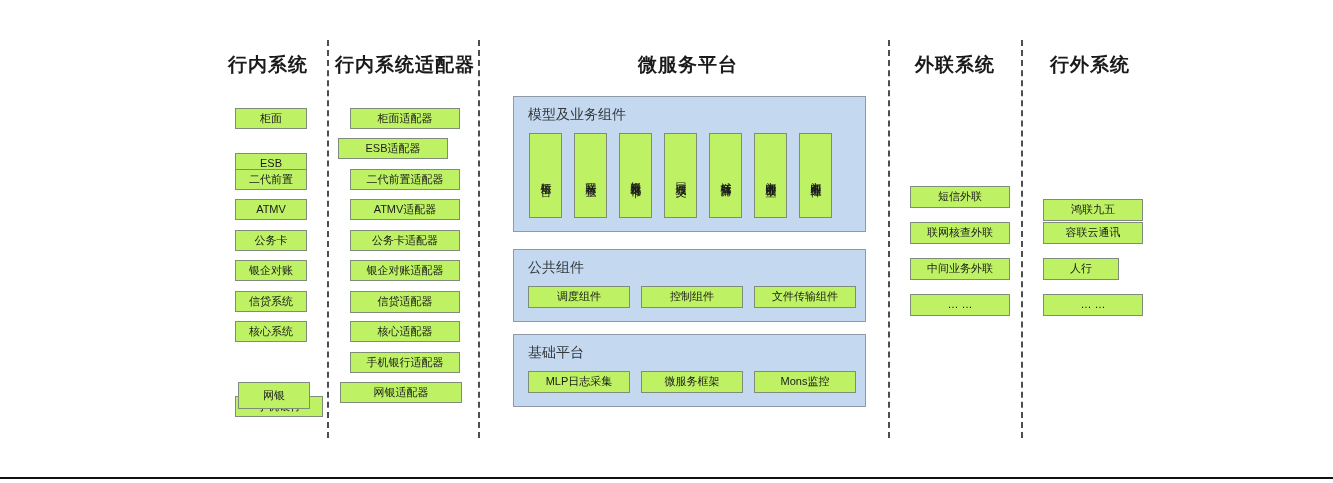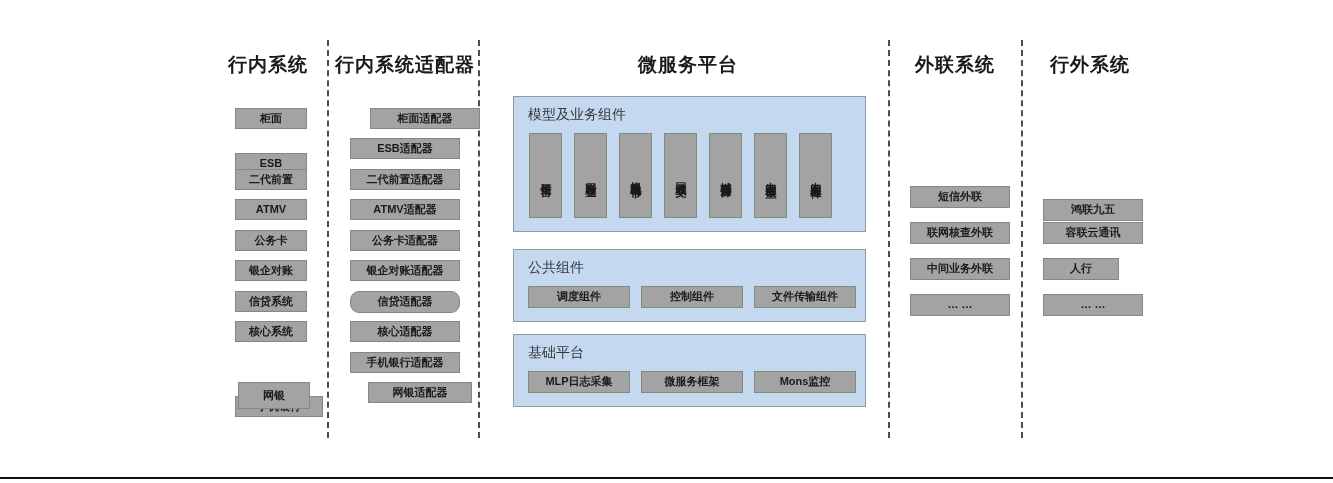--- a/index.html
+++ b/index.html
@@ -26,29 +26,28 @@
     font-size:19px;
     font-weight:bold;
     color:#1a1a1a;
     letter-spacing:1px;
     white-space:nowrap;
   }
 
   
   .node{
     position:absolute;
-    background:#a3a3a3;
+    background:#bef264;
     border:1.5px solid #808c7a;
     box-sizing:border-box;
     display:flex;align-items:center;justify-content:center;
     font-size:11px;
     color:#1a1a1a;
     text-align:center;
     line-height:1.2;
-    font-weight:bold;
   }
   .node.vert{
     writing-mode:vertical-rl;
     text-orientation:upright;
     letter-spacing:1px;
     font-size:11px;
   }
 
   
   .panel{
@@ -89,30 +88,30 @@
   <div class="node" style="left:235px;top:199px;width:72px;height:21px;">ATMV</div>
   <div class="node" style="left:235px;top:230px;width:72px;height:21px;">公务卡</div>
   <div class="node" style="left:235px;top:260px;width:72px;height:21px;">银企对账</div>
   <div class="node" style="left:235px;top:291px;width:72px;height:21px;">信贷系统</div>
   <div class="node" style="left:235px;top:321px;width:72px;height:21px;">核心系统</div>
   <div class="node" style="left:235px;top:352px;width:88px;height:21px;margin-top:44px;">手机银行</div>
   <div class="node" style="left:238px;top:382px;width:72px;height:27px;">网银</div>
 
   <div class="col-title" style="left:330px;top:52px;width:150px;">行内系统适配器</div>
 
-  <div class="node" style="left:370px;top:108px;width:110px;height:21px;">柜面适配器</div>
-  <div class="node" style="left:350px;top:138px;width:110px;height:21px;">ESB适配器</div>
+  <div class="node" style="left:350px;top:108px;width:110px;height:21px;">柜面适配器</div>
+  <div class="node" style="left:338px;top:138px;width:110px;height:21px;">ESB适配器</div>
   <div class="node" style="left:350px;top:169px;width:110px;height:21px;">二代前置适配器</div>
   <div class="node" style="left:350px;top:199px;width:110px;height:21px;">ATMV适配器</div>
   <div class="node" style="left:350px;top:230px;width:110px;height:21px;">公务卡适配器</div>
   <div class="node" style="left:350px;top:260px;width:110px;height:21px;">银企对账适配器</div>
-  <div class="node" style="left:350px;top:291px;width:110px;height:22px;border-radius:9px;">信贷适配器</div>
+  <div class="node" style="left:350px;top:291px;width:110px;height:22px;">信贷适配器</div>
   <div class="node" style="left:350px;top:321px;width:110px;height:21px;">核心适配器</div>
   <div class="node" style="left:350px;top:352px;width:110px;height:21px;">手机银行适配器</div>
-  <div class="node" style="left:368px;top:382px;width:104px;height:21px;">网银适配器</div>
+  <div class="node" style="left:340px;top:382px;width:122px;height:21px;">网银适配器</div>
 
   <div class="col-title" style="left:563px;top:52px;width:250px;">微服务平台</div>
 
   <div class="panel" style="left:513px;top:96px;width:353px;height:136px;">
     <div class="panel-title">模型及业务组件</div>
   </div>
   <div class="node vert" style="left:529px;top:133px;width:33px;height:85px;">短信平台</div>
   <div class="node vert" style="left:574px;top:133px;width:33px;height:85px;">联网核查</div>
   <div class="node vert" style="left:619px;top:133px;width:33px;height:85px;">银联及银行卡</div>
   <div class="node vert" style="left:664px;top:133px;width:33px;height:85px;">同城票交</div>

